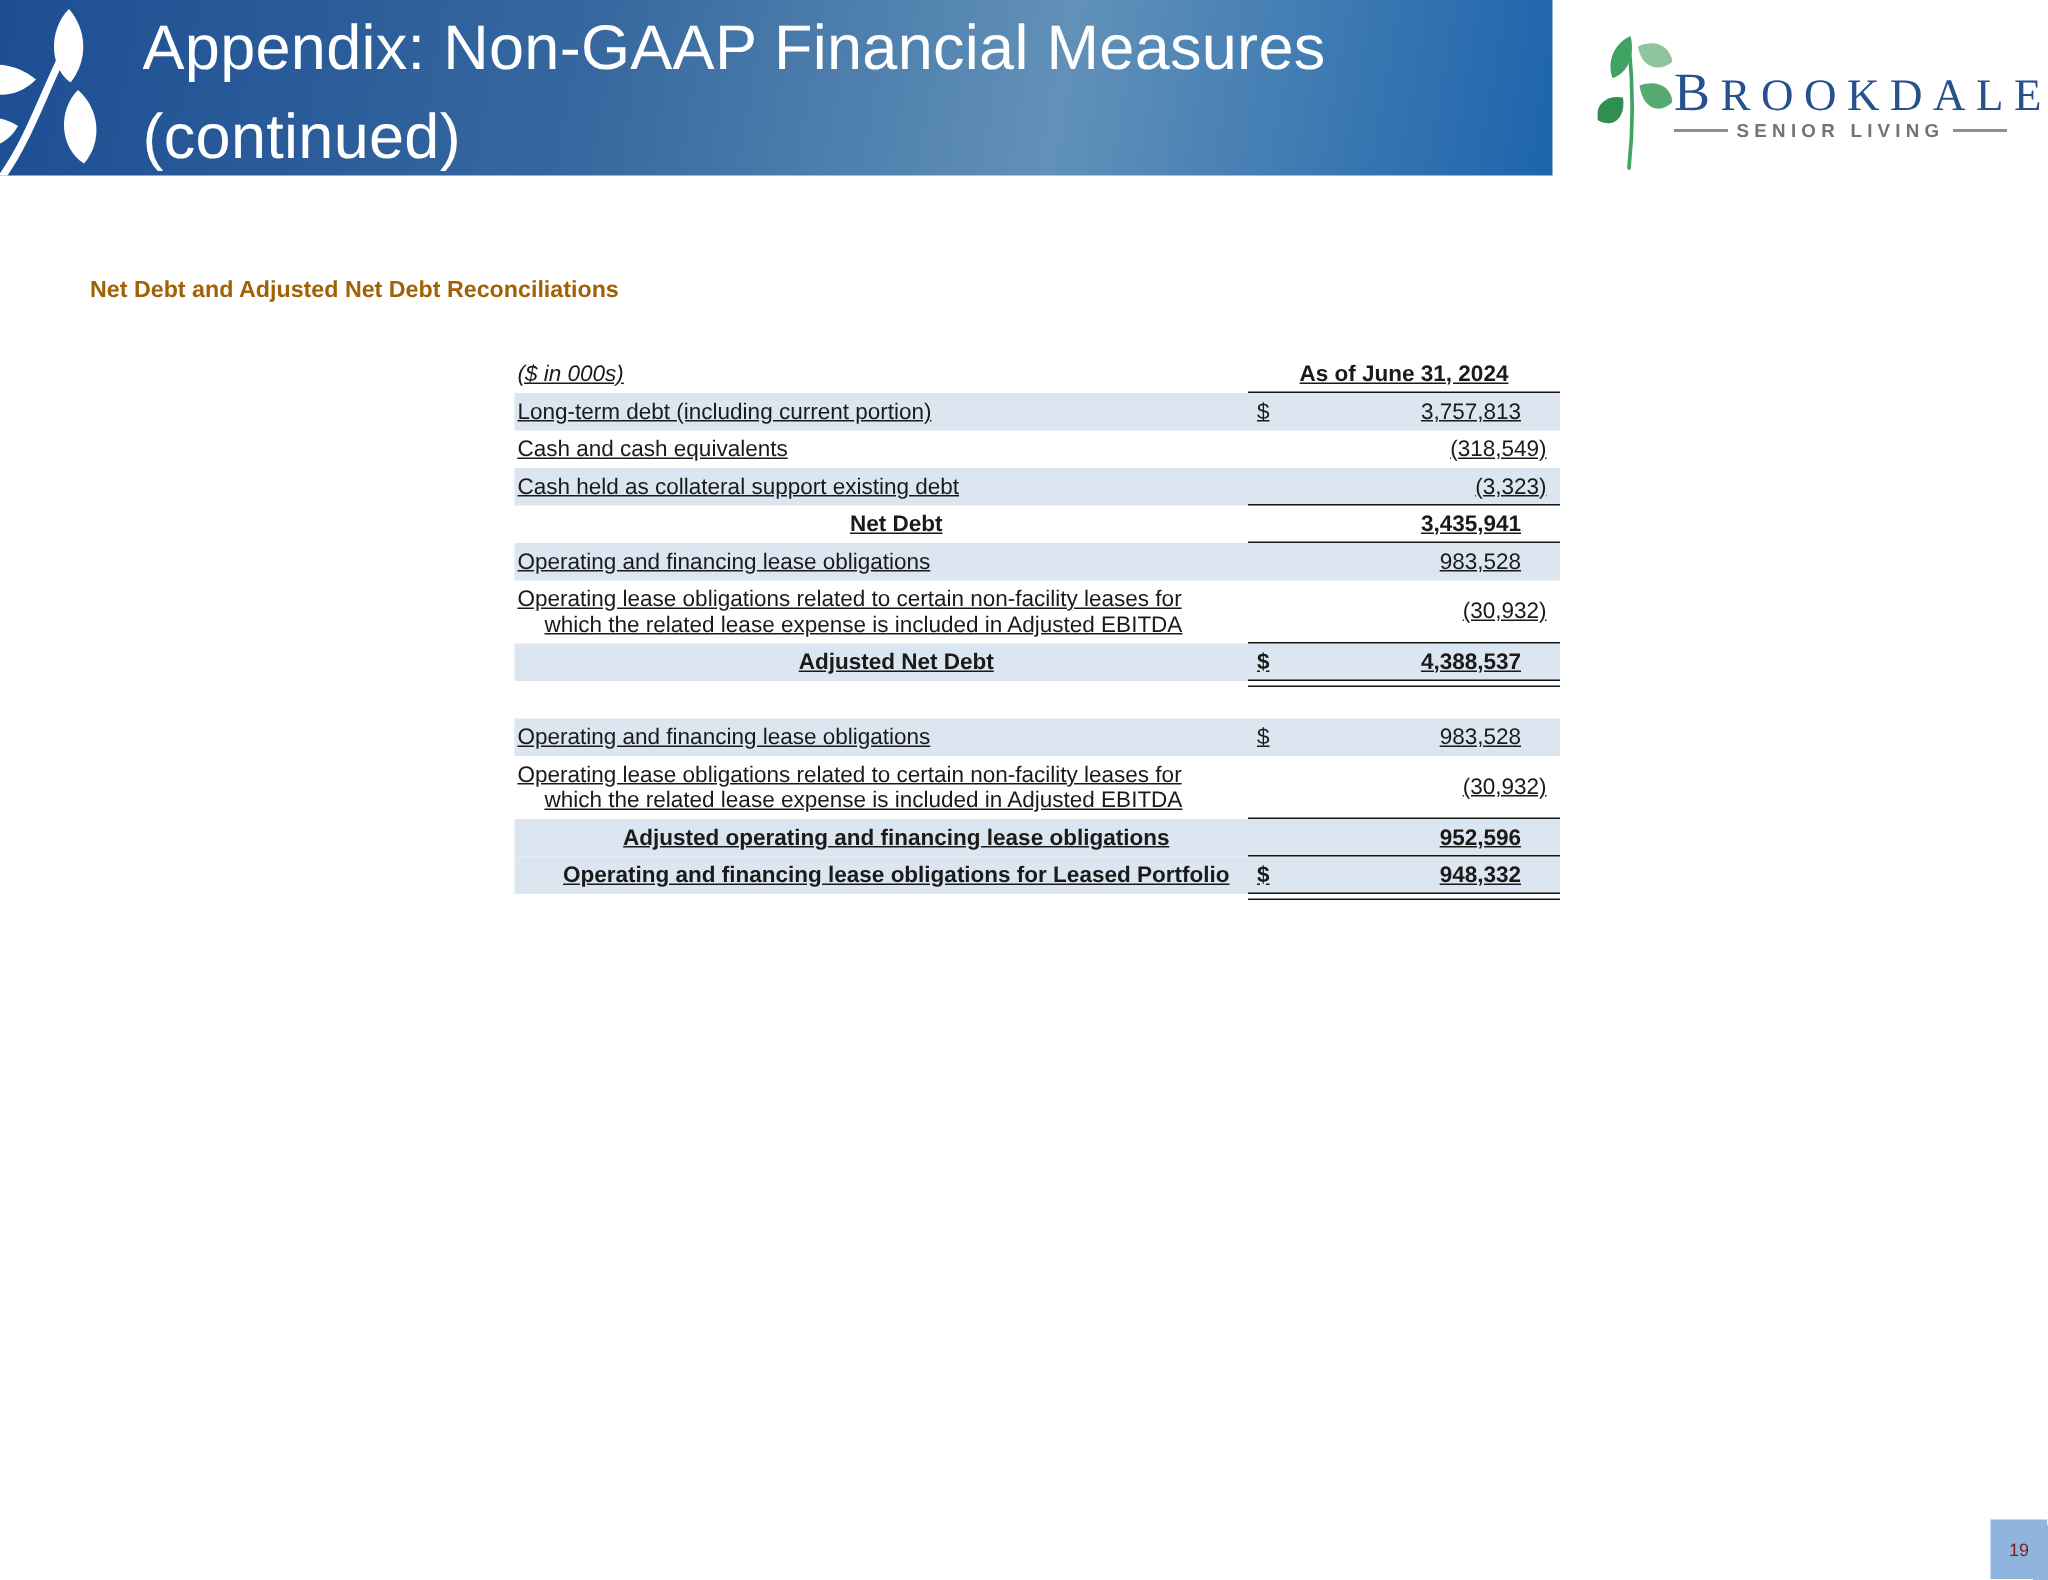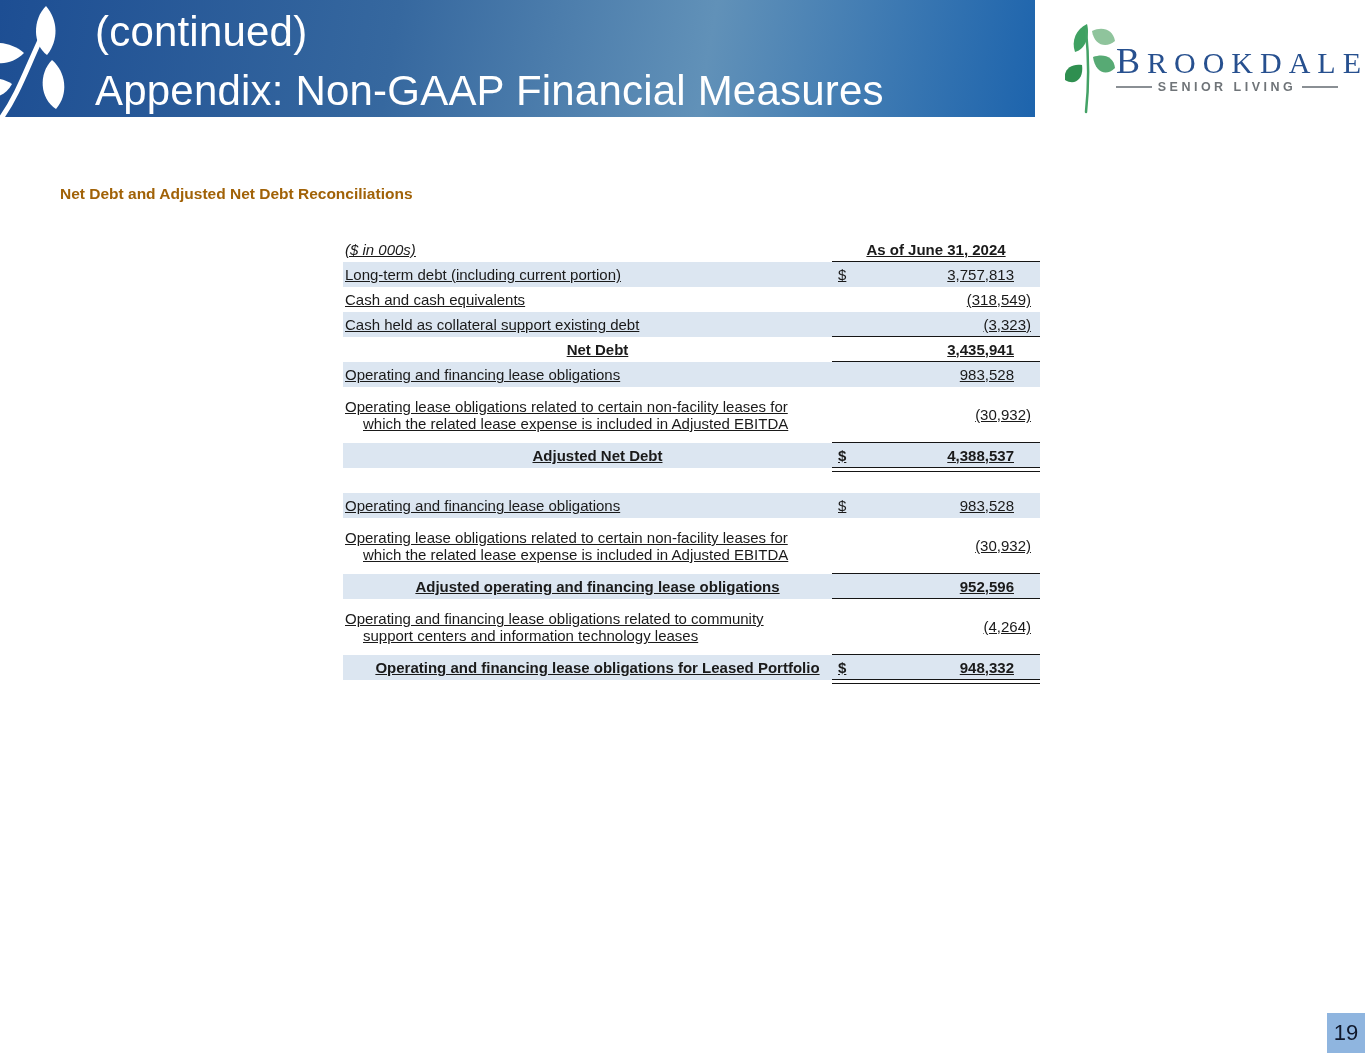--- a/index.html
+++ b/index.html
@@ -82,21 +82,21 @@
 
   
   .recon-table {
     position: absolute;
     left: 343px; top: 237px;
     width: 697px;
     font-size: 15px;
     text-decoration: underline;
   }
   .t-row { display: flex; height: 25px; }
-  .t-row.tall { height: 56px; justify-content: space-between; }
+  .t-row.tall { height: 42px; justify-content: space-between; }
   .t-row.shaded { background: #dce6f1; }
   .t-row.bold { font-weight: 700; text-align: center; }
   .t-spacer { height: 25px; }
   .t-label {
     flex: 1;
     padding-left: 2px;
     display: flex;
     flex-direction: column;
     justify-content: center;
     line-height: 17px;
@@ -122,22 +122,22 @@
     left: 0; right: 0; bottom: -5px;
     border-bottom: 1.5px solid #151515;
   }
 
   
   .page-num {
     position: absolute;
     right: 0; bottom: 0;
     width: 38px; height: 40px;
     background: #8fb5df;
-    color: #0f172a;
-    font-size: 22px;
+    color: #7f1d1d;
+    font-size: 12px;
     display: flex;
     align-items: center;
     justify-content: center;
   }
 </style>
 </head>
 <body>
 
 <div id="slide">
 
@@ -147,22 +147,22 @@
         <g fill="#ffffff">
           <path d="M52 2 C64 16 65 36 53 51 C39 41 38 16 52 2 Z"></path>
           <path d="M58 56 C72 68 75 90 62 105 C46 95 44 70 58 56 Z"></path>
           <path d="M30 49 C16 37 -4 36 -16 45 C-8 61 14 65 30 49 Z"></path>
           <path d="M18 80 C6 72 -12 72 -22 82 C-12 97 8 98 18 80 Z"></path>
         </g>
         <path d="M8 113 C24 90 32 66 48 32" stroke="#ffffff" stroke-width="5" fill="none" stroke-linecap="round"></path>
       </svg>
     </span>
     <div class="banner-title">
+      <div>Appendix: Non-GAAP Financial Measures</div>
       <div>(continued)</div>
-      <div>Appendix: Non-GAAP Financial Measures</div>
     </div>
   </div>
 
   <div class="logo">
     <span class="logo-mark">
       <svg width="50" height="92" viewBox="0 0 50 92">
         <path d="M22 2 C11 7 6 19 10 30 C21 27 25 13 22 2 Z" fill="#3fa162"></path>
         <path d="M27 9 C38 4 48 8 50 19 C41 27 29 23 27 9 Z" fill="#8fc49c"></path>
         <path d="M28 35 C39 31 49 35 50 46 C41 55 30 50 28 35 Z" fill="#57aa74"></path>
         <path d="M17 43 C6 41 -2 48 0 58 C10 64 19 57 17 43 Z" fill="#2f8f50"></path>
@@ -265,29 +265,20 @@
         </div>
       </div>
       <div class="t-row shaded bold">
         <div class="t-label">
           <div class="indented">Adjusted operating and financing lease obligations</div>
         </div>
         <div class="t-value bb">
           <span class="num">952,596</span>
         </div>
       </div>
-      <div class="t-row tall">
-        <div class="t-label">
-          <div>Operating and financing lease obligations related to community</div>
-          <div class="indented">support centers and information technology leases</div>
-        </div>
-        <div class="t-value bb">
-          <span class="num paren">(4,264)</span>
-        </div>
-      </div>
       <div class="t-row shaded bold">
         <div class="t-label">
           <div class="indented">Operating and financing lease obligations for Leased Portfolio</div>
         </div>
         <div class="t-value dbl">
           <span class="dollar">$</span>
           <span class="num">948,332</span>
         </div>
       </div>
     </div>

